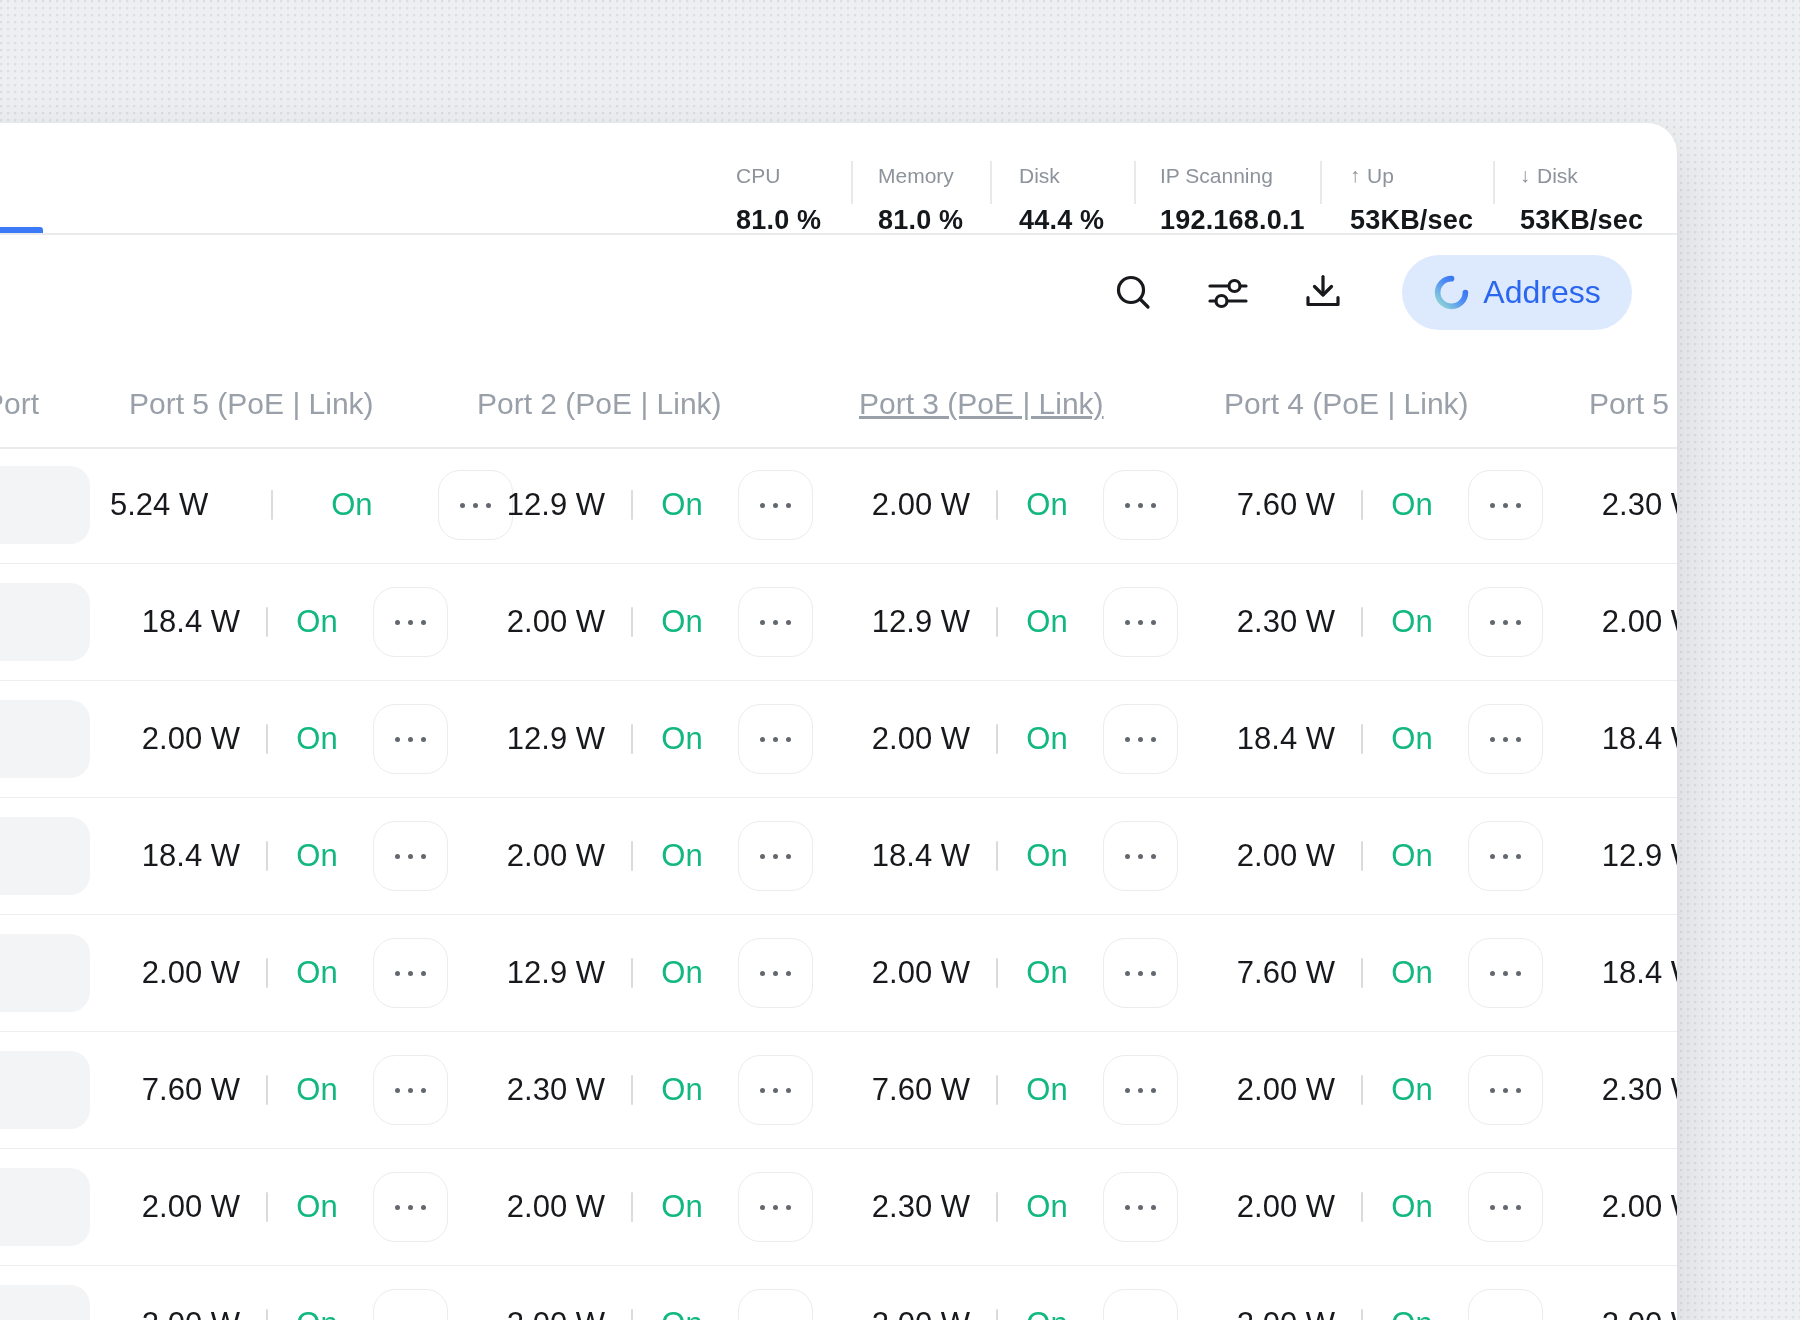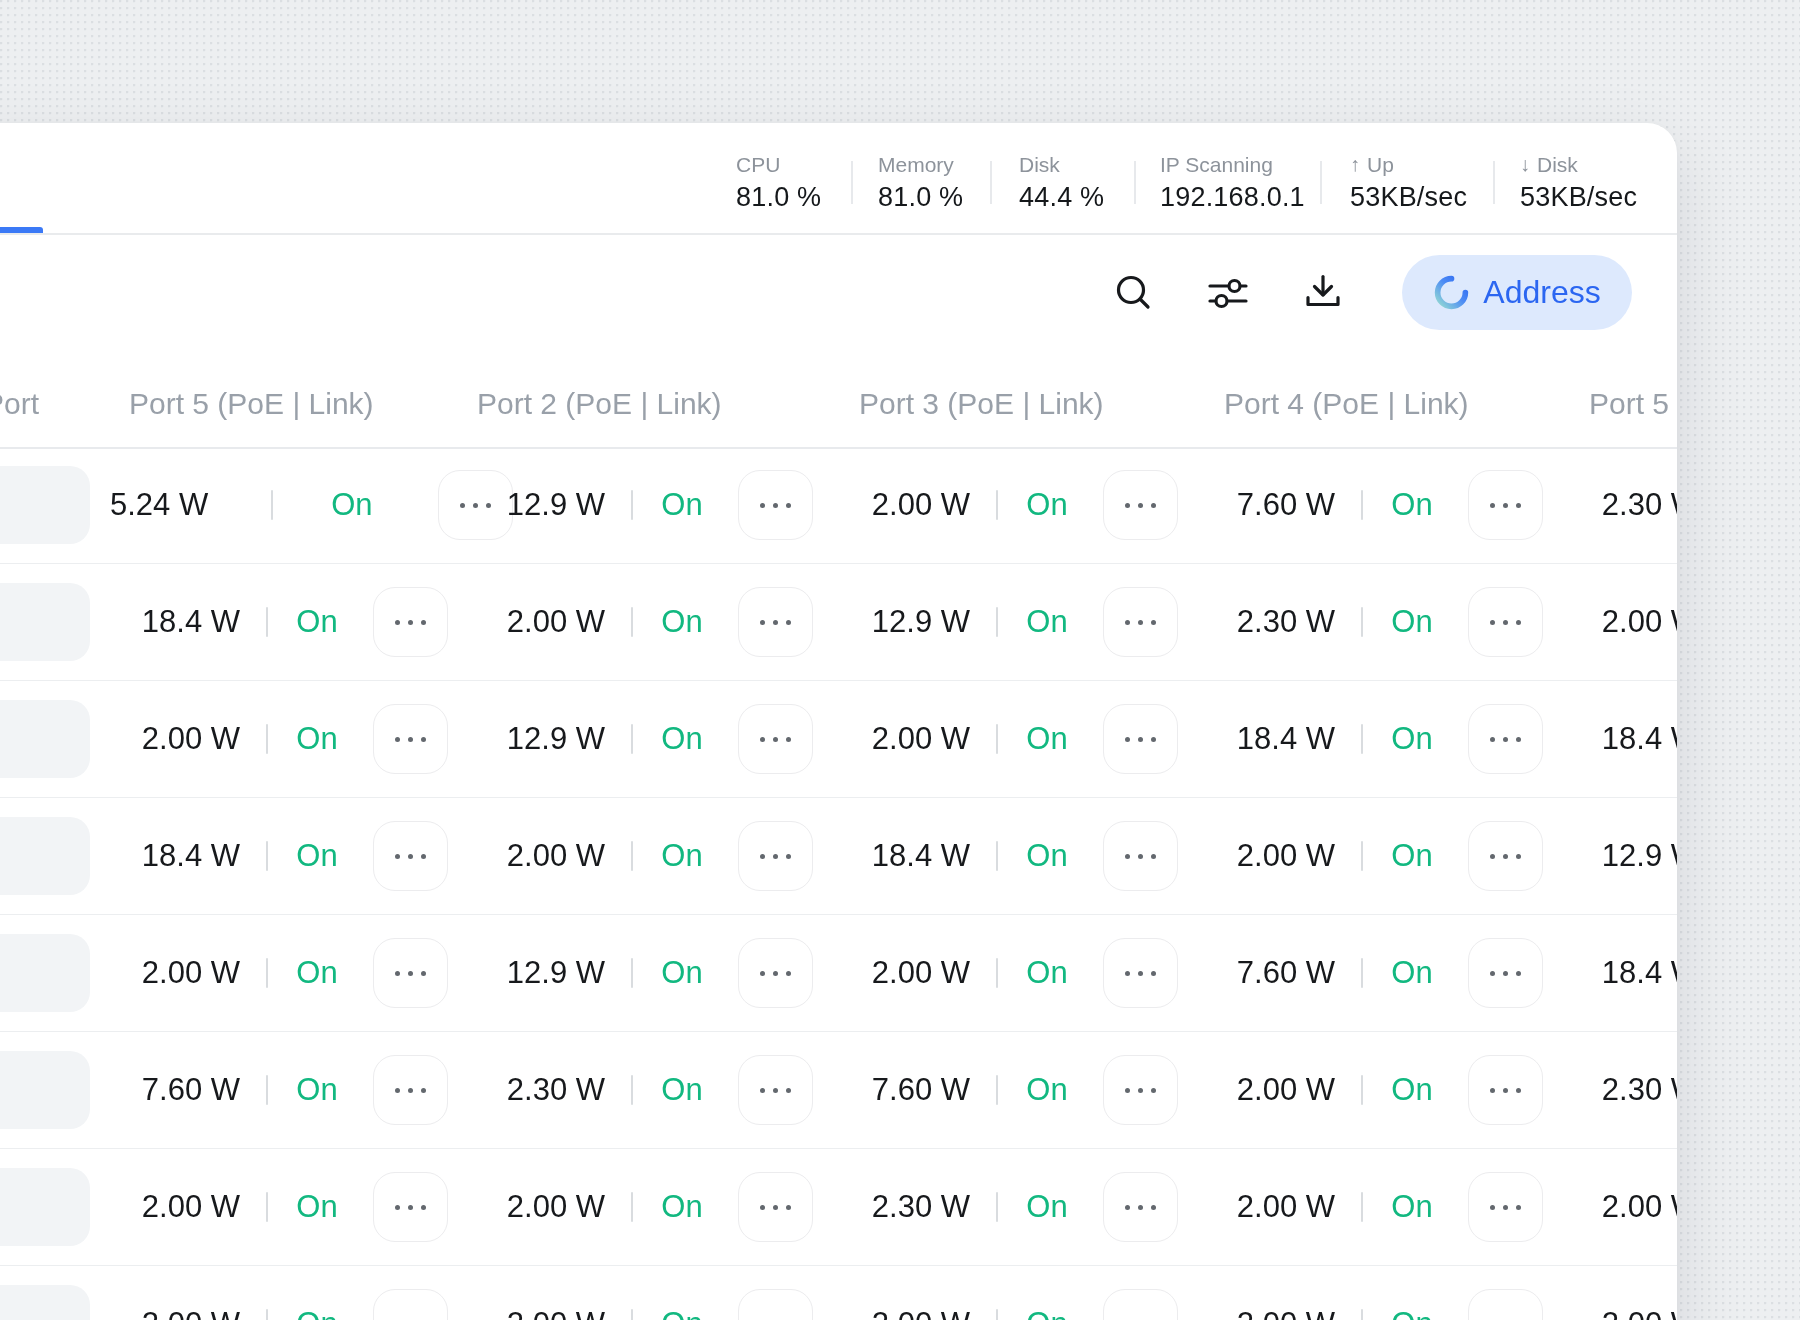--- a/index.html
+++ b/index.html
@@ -29,24 +29,24 @@
     -webkit-font-smoothing:antialiased;
   }
   #card{
     position:absolute;left:-60px;top:123px;width:1737px;height:1430px;
     background:var(--card);border-radius:30px;overflow:hidden;
     box-shadow:0 2px 6px rgba(15,23,42,.04), 0 24px 70px rgba(15,23,42,.10);
   }
   #inner{position:absolute;left:60px;top:0;width:1677px;height:100%;}
 
   
-  .stat{position:absolute;top:31px;}
+  .stat{position:absolute;top:42px;}
   .slabel{display:flex;align-items:center;gap:7px;font-size:21px;line-height:21px;color:var(--label-gray);}
   .slabel .arrow{font-size:20px;line-height:21px;color:var(--label-gray);}
-  .svalue{margin-top:9px;font-size:27px;line-height:27px;font-weight:400;color:var(--value-dark);letter-spacing:.2px;}
+  .svalue{margin-top:21px;font-size:27px;line-height:27px;font-weight:700;color:var(--value-dark);letter-spacing:.2px;}
   .statdiv{position:absolute;top:38px;width:1.5px;height:43px;background:var(--stat-div);}
 
   
   #tabline{position:absolute;left:-60px;right:0;top:109.5px;height:2px;background:#e9ebed;}
   #tab-indicator{position:absolute;left:-20px;top:104px;width:63px;height:6px;background:var(--blue);border-radius:3px 3px 0 0;}
 
   
   .iconbtn{position:absolute;top:148px;width:44px;height:44px;padding:0;border:none;background:transparent;cursor:pointer;}
   .iconbtn svg{display:block;}
   #scan-pill{
@@ -159,21 +159,21 @@
           </svg>
         </span>
         <span>Address</span>
       </button>
       </div>
 
     <div id="thead">
       <div class="hcell" style="left:-16px">Port</div>
     <div class="hcell" style="left: 129px;">Port 5 (PoE | Link)</div>
         <div class="hcell" style="left: 477px;">Port 2 (PoE | Link)</div>
-        <div class="hcell" style="left: 859px;">Port 3 (PoE | Link)</div>
+        <div class="hcell" style="left: 859px; text-decoration: underline;">Port 3 (PoE | Link)</div>
         <div class="hcell" style="left: 1224px;">Port 4 (PoE | Link)</div>
         <div class="hcell" style="left: 1589px;">Port 5 (PoE | Link)</div>
       </div>
     <div id="header-divider"></div>
 
     <div id="rows">
         <div class="row" style="top: 324px;">
           <div class="chip"></div>
           <div class="cell" style="left: 110px; gap: 37px;">
             <div class="pw">5.24 W</div>

